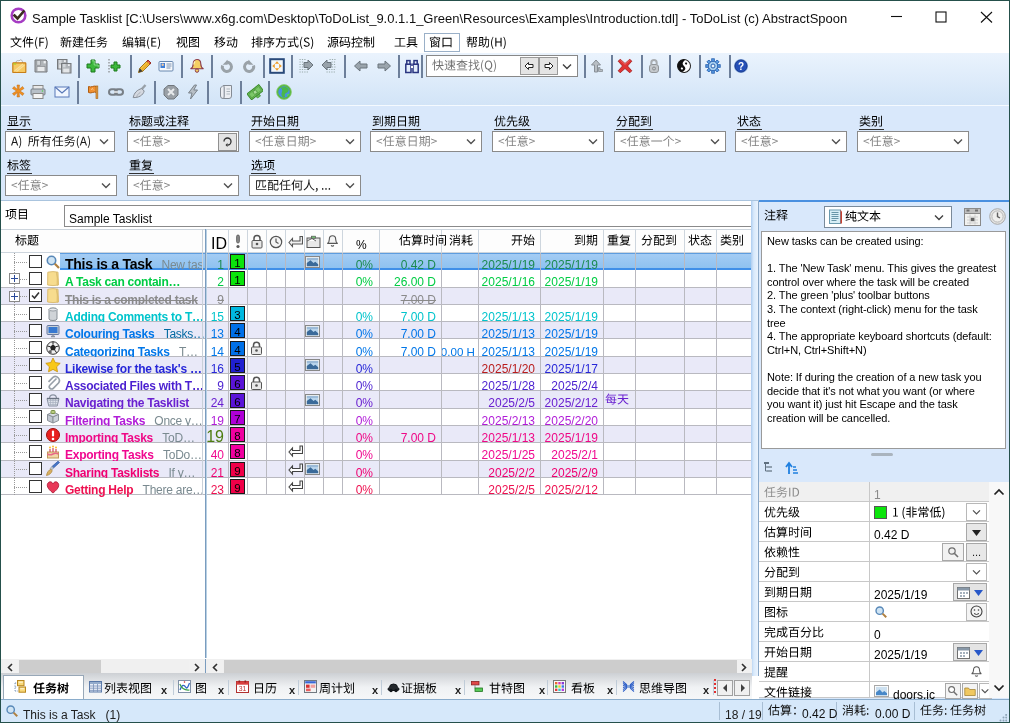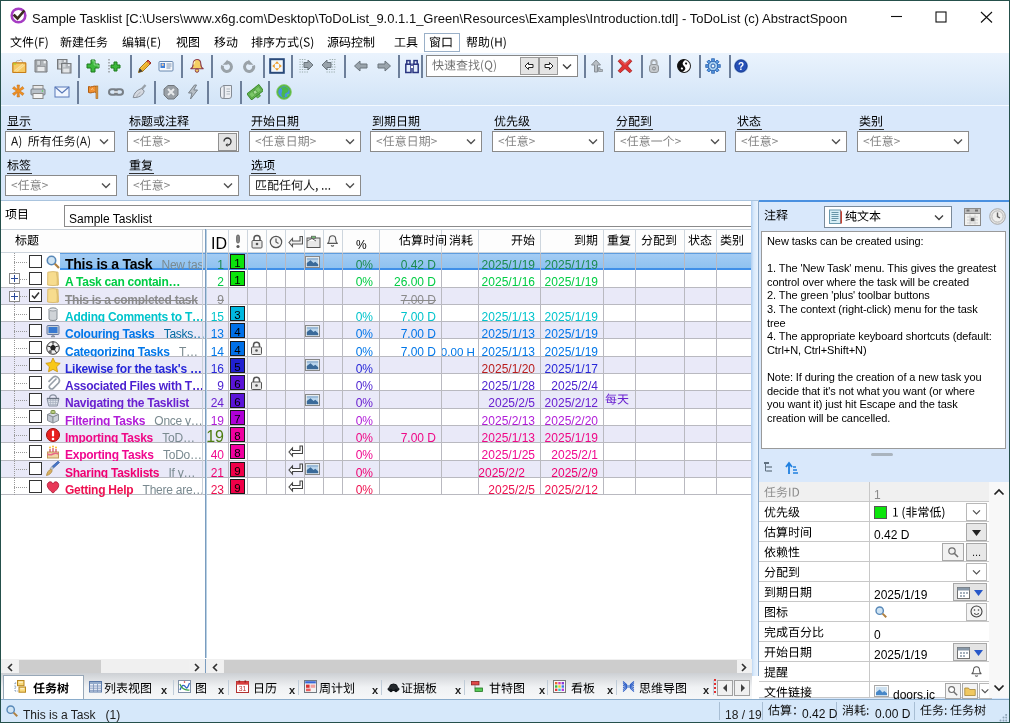--- a/index.html
+++ b/index.html
@@ -767,21 +767,21 @@
 <svg class="ab" style="left:287px;top:461.75px" width="15" height="13" viewBox="0 0 15 13">
       <path d="M12 1 V5.5 H4.5 V3 L1 7 L4.5 11 V8.5 H14.5 V1z" fill="#fff" stroke="#444" stroke-width="1.1"></path>
     </svg>
 <svg class="ab" style="left:304px;top:462.25px" width="15" height="12" viewBox="0 0 15 12">
       <rect x="0.5" y="0.5" width="14" height="11" fill="#f0f0f0" stroke="#888"></rect>
       <rect x="1.8" y="1.8" width="11.4" height="8.4" fill="#b8d4ec"></rect>
       <path d="M1.8 7 L5.5 4.2 L8.5 7 L10.3 5.8 L13.2 8.2 V10.2 H1.8z" fill="#3a6a9a"></path>
       <path d="M1.8 3 H13.2" stroke="#88a8cc" stroke-width="1.2"></path>
     </svg>
 <div class="ab" style="left:341px;top:461.6px;width:31px;text-align:right"><span style="font-size:12px;color:#f00070">0%</span></div>
-<div class="ab" style="left:467px;top:461.6px;width:57px;text-align:right"><span style="font-size:12px;color:#f00070">2025/2/2</span></div>
+<div class="ab" style="left:477px;top:461.6px;width:57px;text-align:right"><span style="font-size:12px;color:#f00070">2025/2/2</span></div>
 <div class="ab" style="left:539px;top:461.6px;width:58px;text-align:right"><span style="font-size:12px;color:#f00070">2025/2/9</span></div>
 <div class="ab" style="left:0;top:476.9px;width:751px;height:17.3px;background:#fff;border-bottom:1px solid #b9b9c0"></div>
 <div class="ab" style="left:13px;top:476.9px;width:1px;height:17.3px;background:repeating-linear-gradient(#999 0 1px,transparent 1px 2px)"></div>
 <div class="ab" style="left:13px;top:485.5px;width:14px;height:1px;background:repeating-linear-gradient(90deg,#999 0 1px,transparent 1px 2px)"></div>
 <div class="ab" style="left:28px;top:478.5px;width:13px;height:13px;background:#fff;border:1.5px solid #333"></div>
 <svg class="ab" style="left:44px;top:477.5px" width="16" height="16" viewBox="0 0 16 16">
       <path d="M8 14 C2 9.5 1.5 6 3 4 C4.5 2 7 2.5 8 5 C9 2.5 11.5 2 13 4 C14.5 6 14 9.5 8 14z" fill="#e83858" stroke="#a81030" stroke-width="0.8"></path>
     </svg>
 <div class="ab" style="left:64px;top:478.9px;width:139px;overflow:hidden;white-space:nowrap"><span style="font-size:12px;font-weight:bold;letter-spacing:-0.25px;color:#ee1050;white-space:nowrap">Getting Help</span><span style="font-size:12px;letter-spacing:-0.25px;color:#7a8a90;white-space:nowrap">&nbsp;&nbsp;&nbsp;There are…</span></div>
 <div class="ab" style="left:204px;top:478.9px;width:19px;text-align:right"><span style="font-size:12px;color:#ee1050;">23</span></div>

